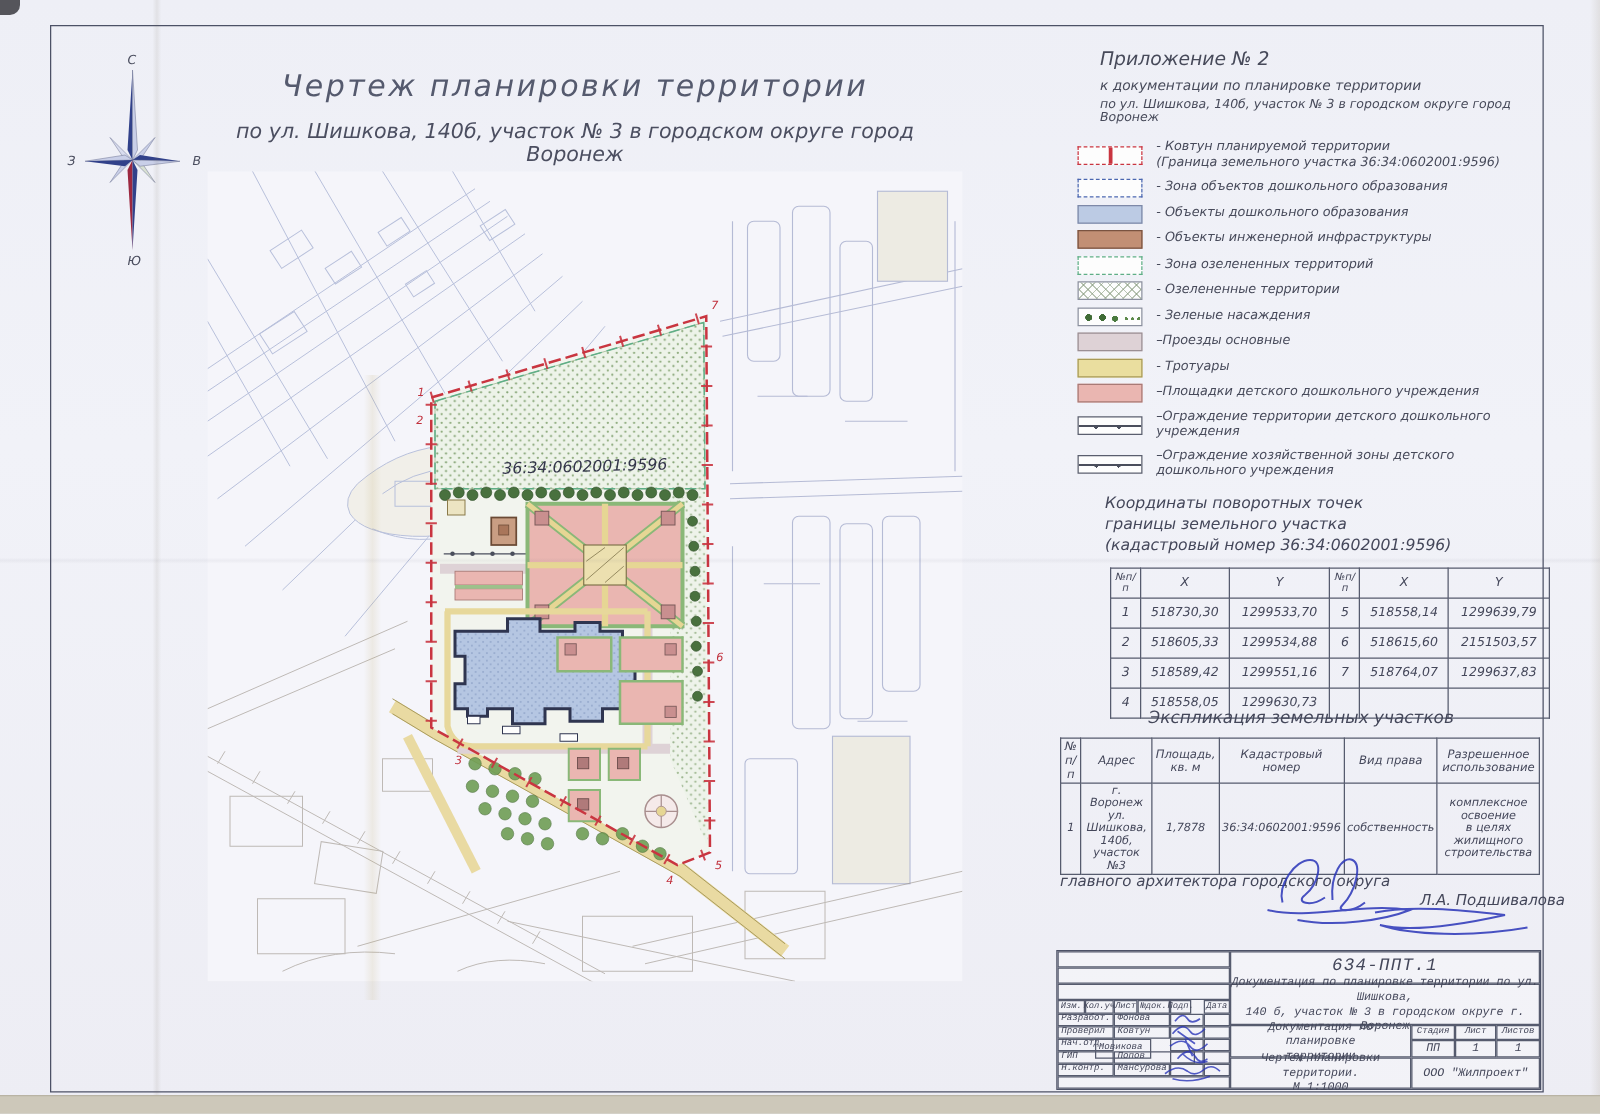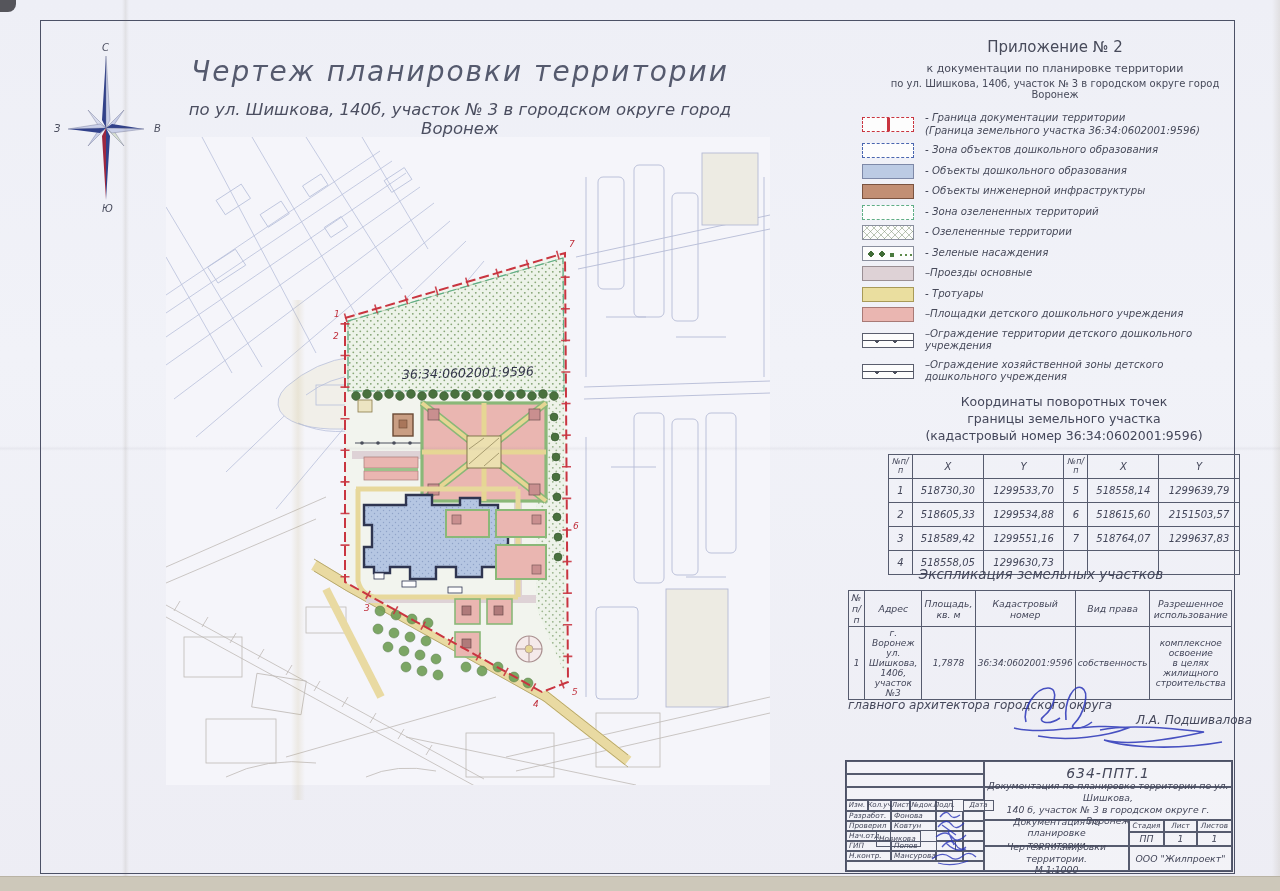--- a/index.html
+++ b/index.html
@@ -14,23 +14,23 @@
   .corner-mark{position:absolute;left:0;top:0;width:16px;height:12px;background:#3a3a40;border-bottom-right-radius:8px;opacity:.85;}
   .fold-v1{position:absolute;left:122px;top:0;width:7px;height:100%;background:linear-gradient(90deg,rgba(110,100,80,0),rgba(110,100,80,.10),rgba(110,100,80,0));}
   .fold-v2{position:absolute;left:291px;top:300px;width:14px;height:500px;background:linear-gradient(90deg,rgba(190,170,110,0),rgba(190,170,110,.16),rgba(190,170,110,0));}
   .fold-h{position:absolute;left:0;top:446px;width:100%;height:5px;background:linear-gradient(180deg,rgba(90,90,110,0),rgba(90,90,110,.06),rgba(90,90,110,0));}
   .bottom-strip{position:absolute;left:0;top:876px;width:100%;height:15px;background:#cdc8ba;border-top:1px solid #b9b3a4;}
   .right-strip{position:absolute;right:0;top:0;width:8px;height:100%;background:linear-gradient(90deg,rgba(160,150,130,0),rgba(160,150,130,.18));}
   .frame{position:absolute;left:40px;top:20px;width:1193px;height:852px;border:1.5px solid #4c5166;}
 
   
   .main-title{position:absolute;left:150px;top:55px;width:620px;text-align:center;font-style:italic;color:#4b4e60;}
-  .main-title .t1{font-size:28px;letter-spacing:2px;color:#555a6e;}
+  .main-title .t1{font-size:24px;letter-spacing:2px;color:#555a6e;}
   .main-title .t2{font-size:16.5px;margin-top:12px;color:#4b4e60;}
-  .annex{position:absolute;left:880px;top:38px;width:350px;text-align:center;color:#474a5a;}
+  .annex{position:absolute;left:880px;top:38px;width:350px;text-align:left;font-style:italic;color:#474a5a;}
   .annex .a1{font-size:15px;margin-bottom:6px;}
   .annex .a2{font-size:11px;margin-bottom:3px;}
   .annex .a3{font-size:10px;}
 
   
   .legend{position:absolute;left:862px;top:112px;width:372px;}
   .legend-title{font-style:italic;font-size:14px;color:#474a5a;margin:0 0 10px 28px;}
   .lrow{display:flex;align-items:center;gap:11px;margin-bottom:5.5px;}
   .lrow .lbl{font-style:italic;font-size:10.2px;line-height:1.25;color:#474a5a;white-space:pre-line;}
   .sw{width:52px;height:15px;flex:0 0 auto;position:relative;background:#fdfdfd;box-sizing:border-box;}
@@ -57,39 +57,39 @@
     radial-gradient(circle 2.2px at 14px 7.5px,#4a4e5c 70%,transparent 72%),
     radial-gradient(circle 2.2px at 32px 7.5px,#4a4e5c 70%,transparent 72%),
     linear-gradient(180deg,transparent 6px,#4a4e5c 6px,#4a4e5c 7.5px,transparent 7.5px);}
 
   
   .tbl{border-collapse:collapse;font-style:italic;color:#44475a;}
   .tbl td,.tbl th{border:1px solid #565b6e;text-align:center;vertical-align:middle;font-weight:normal;}
   .pre{white-space:pre-line;}
 
   .coords-wrap{position:absolute;left:884px;top:394px;width:360px;}
-  .coords-title{text-align:center;font-size:12.5px;line-height:1.35;color:#44475a;margin-bottom:9px;}
+  .coords-title{font-style:italic;font-size:12.5px;line-height:1.35;color:#44475a;margin-bottom:9px;}
   .coords-tbl{width:352px;margin-left:4px;font-size:10px;}
   .coords-tbl td{height:21px;}
   .c-n{width:26px;font-size:8px;}
   .c-x{width:82px;}.c-y{width:96px;}
 
   .expl-wrap{position:absolute;left:848px;top:566px;width:386px;}
   .expl-title{text-align:center;font-style:italic;font-size:13.5px;color:#44475a;margin-bottom:8px;}
   .expl-tbl{width:384px;font-size:9px;}
   .expl-tbl td{padding:1px 2px;}
   .expl-tbl .hd{height:20px;font-size:9.3px;}
 
   .approval{position:absolute;left:848px;top:692px;width:390px;font-style:italic;font-size:12px;color:#44475a;}
   .approval .nm{position:absolute;left:288px;top:21px;white-space:nowrap;}
   .sig-big{position:absolute;left:160px;top:-14px;pointer-events:none;}
 
   
   .stamp{position:absolute;left:845px;top:760px;width:388px;height:112px;border:1.4px solid #4c5166;box-sizing:border-box;font-style:italic;color:#44475a;background:rgba(250,250,253,.4);}
-  .stamp .cell{position:absolute;box-sizing:border-box;border:0.8px solid #565b6e;display:flex;align-items:center;justify-content:center;text-align:center;line-height:1.25;}
+  .stamp .cell{position:absolute;box-sizing:border-box;border:0.8px solid #565b6e;display:flex;align-items:center;justify-content:center;text-align:center;line-height:1.25;font-family:Liberation Mono, monospace;}
   .stamp .code{font-size:14px;letter-spacing:1px;}
   .stamp .doc{font-size:9.3px;}
   .stamp .mid{font-size:9.3px;}
   .stamp .sm{font-size:7.3px;}
   .stamp .xs{font-size:7px;}
   .stamp .left-al{justify-content:flex-start;padding-left:2px;text-align:left;}
   .sig-stamp{position:absolute;left:82px;top:42px;pointer-events:none;}
 
   
   .compass{position:absolute;left:52px;top:40px;}
@@ -380,21 +380,21 @@
       <text x="367" y="570">4</text>
       <text x="406" y="558">5</text>
       <text x="407" y="392">6</text>
       <text x="403" y="110">7</text>
     </g>
   </svg>
 
   <div class="legend">
     <div class="lrow">
         <div class="sw sw-bred"></div>
-        <div class="lbl pre">- Граница документации территории
+        <div class="lbl pre">- Ковтун планируемой территории
 (Граница земельного участка 36:34:0602001:9596)</div>
       </div>
     <div class="lrow">
         <div class="sw sw-zblue"></div>
         <div class="lbl pre">- Зона объектов дошкольного образования</div>
       </div>
     <div class="lrow">
         <div class="sw sw-lblue"></div>
         <div class="lbl pre">- Объекты дошкольного образования</div>
       </div>
@@ -533,21 +533,21 @@
 
     <div class="cell" style="left:0;top:0;width:138px;height:13px"></div>
     <div class="cell" style="left:0;top:13px;width:138px;height:13px"></div>
     <div class="cell" style="left:0;top:26px;width:138px;height:13px"></div>
 
     <div class="cell xs" style="left:0;top:39px;width:22px;height:11px">Изм.</div>
     <div class="cell xs" style="left:22px;top:39px;width:23px;height:11px">Кол.уч</div>
     <div class="cell xs" style="left:45px;top:39px;width:19px;height:11px">Лист</div>
     <div class="cell xs" style="left:64px;top:39px;width:26px;height:11px">№док.</div>
     <div class="cell xs" style="left:90px;top:39px;width:17px;height:11px">Подп.</div>
-    <div class="cell xs" style="left:117px;top:39px;width:31px;height:11px">Дата</div>
+    <div class="cell xs" style="left:117px;top:39px;width:21px;height:11px">Дата</div>
 
     <div class="cell sm left-al" style="left:0;top:50px;width:45px;height:10px">Разработ.</div>
     <div class="cell sm left-al" style="left:45px;top:50px;width:45px;height:10px">Фонова</div>
     <div class="cell" style="left:90px;top:50px;width:27px;height:10px"></div>
     <div class="cell" style="left:117px;top:50px;width:21px;height:10px"></div>
     <div class="cell sm left-al" style="left:0;top:60px;width:45px;height:10px">Проверил</div>
     <div class="cell sm left-al" style="left:45px;top:60px;width:45px;height:10px">Ковтун</div>
     <div class="cell" style="left:90px;top:60px;width:27px;height:10px"></div>
     <div class="cell" style="left:117px;top:60px;width:21px;height:10px"></div>
     <div class="cell sm left-al" style="left:0;top:70px;width:45px;height:10px">Нач.отд.</div>

